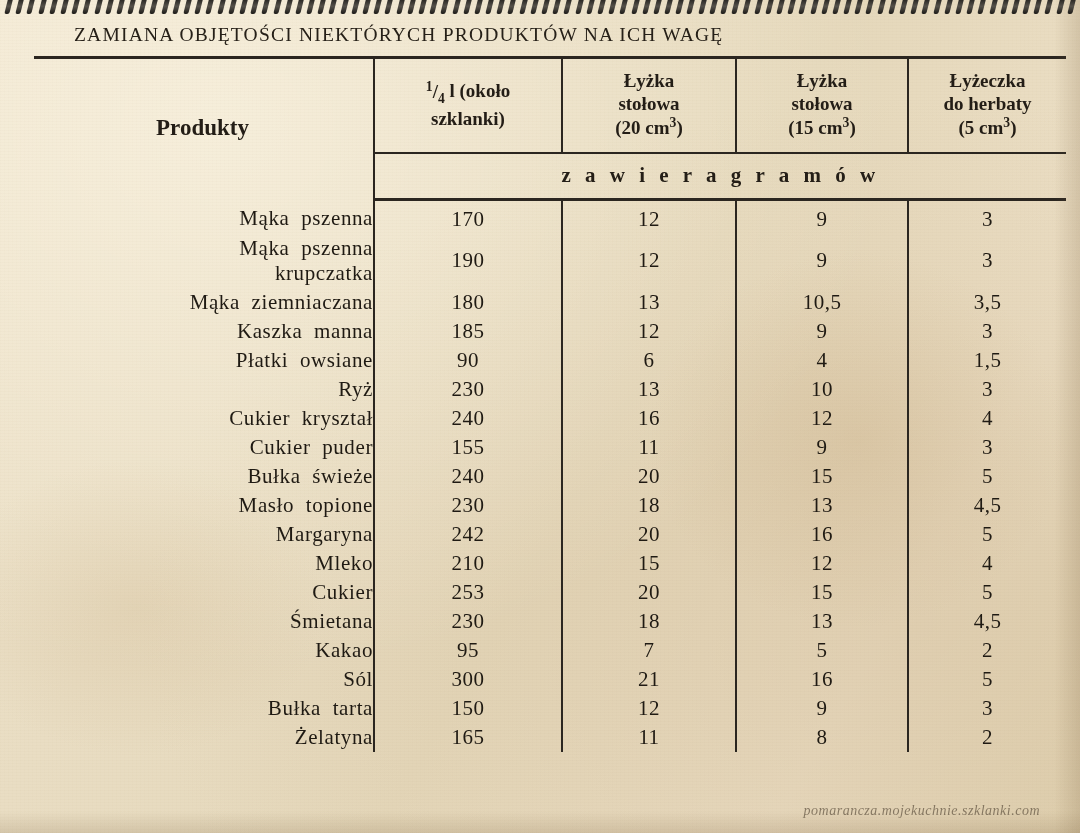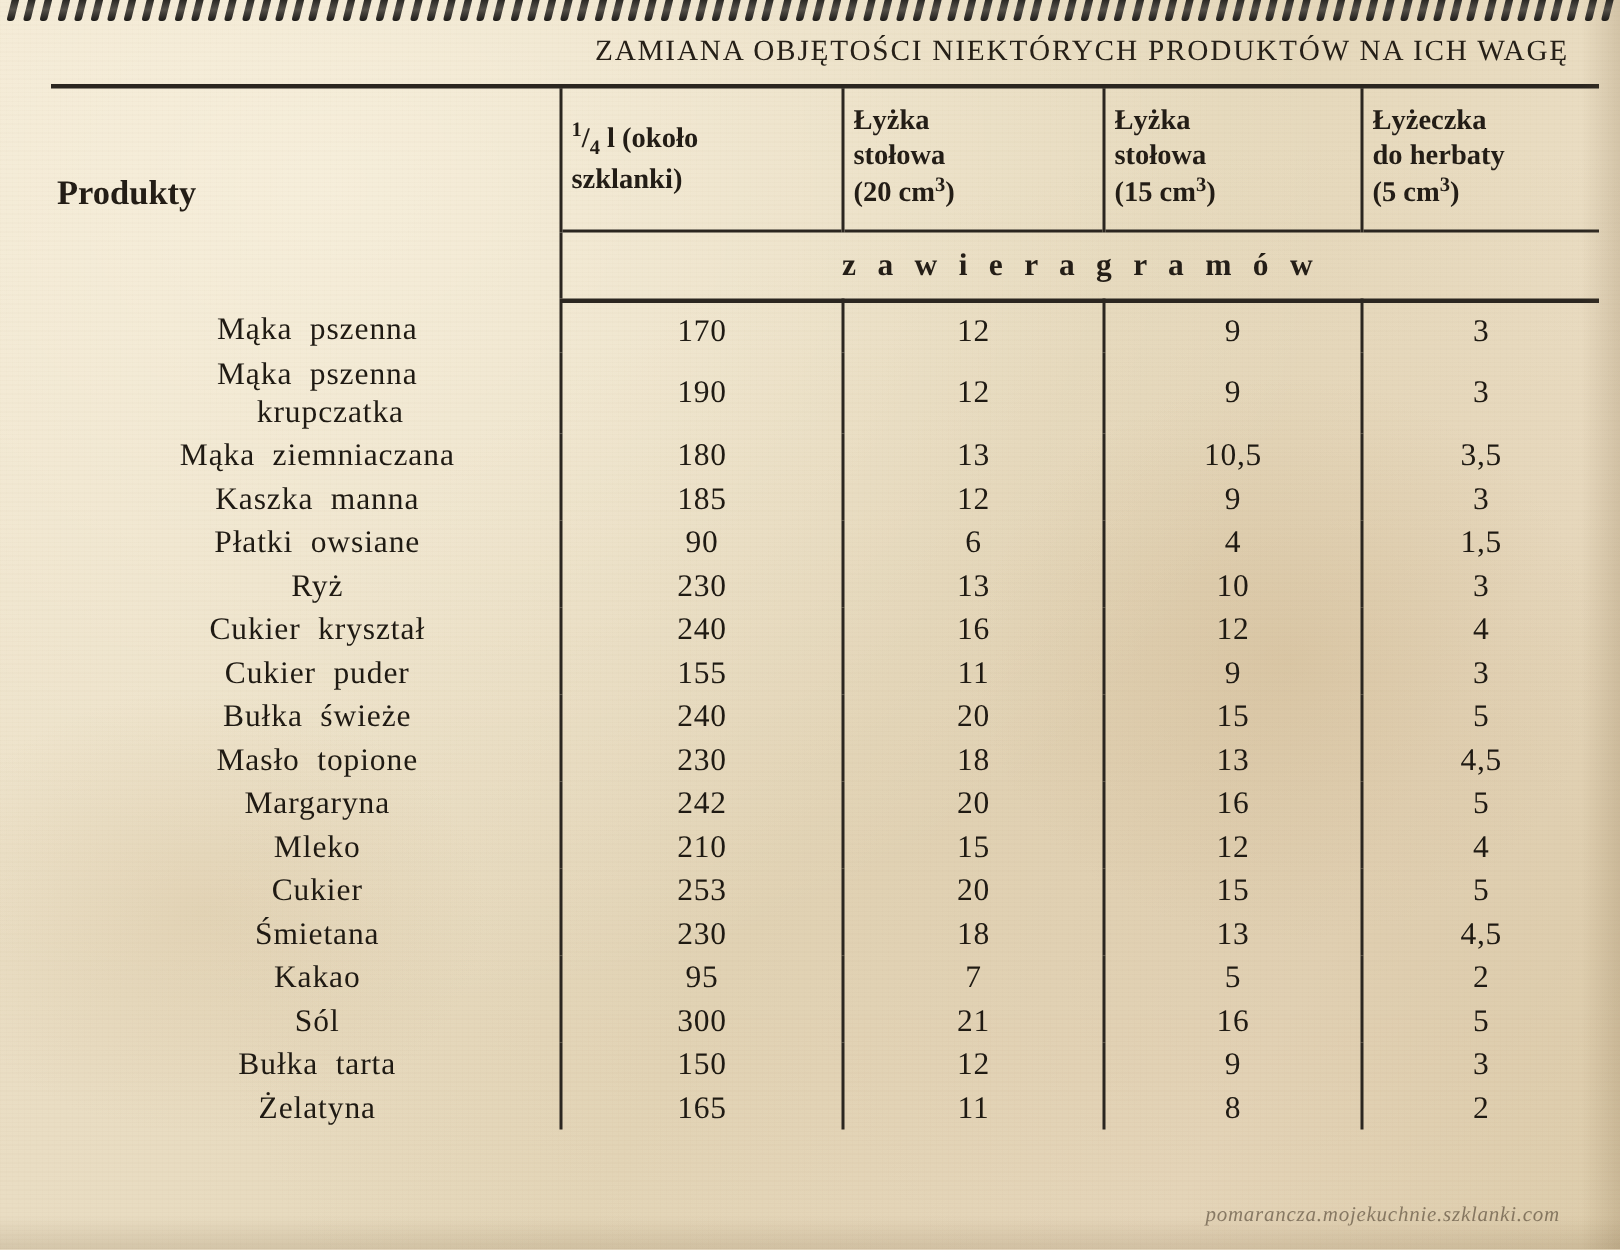--- a/index.html
+++ b/index.html
@@ -87,21 +87,21 @@
   .table-number {
     text-align: right;
     font-size: 24px;
     letter-spacing: 2.5px;
     color: #2a241c;
     font-family: "Liberation Serif", serif;
     margin: 8px 14px 2px 0;
   }
 
   .doc-title {
-    text-align: right;
+    text-align: left;
     font-size: 19.5px;
     letter-spacing: 1.2px;
     color: #262018;
     margin: 6px 0 10px 0;
     font-family: "Liberation Serif", serif;
     font-weight: normal;
     padding-left: 40px;
   }
 
   table.tbl {
@@ -121,21 +121,21 @@
     vertical-align: middle;
   }
 
   .col-prod { width: 340px; }
   .col-a { width: 188px; }
   .col-b { width: 174px; }
   .col-c { width: 172px; }
   .col-d { width: 158px; }
 
   .head-cell {
-    text-align: left;
+    text-align: center;
     font-size: 19px;
     line-height: 1.22;
     font-weight: bold;
     padding: 10px 6px 12px 6px;
     color: #231d16;
   }
   .head-cell .sub {
     font-weight: bold;
   }
   .head-prod {
@@ -162,21 +162,21 @@
   .zawiera-bottom {
     border-bottom: 3px solid #2b2620;
   }
 
   tbody td {
     font-size: 21px;
     padding: 2px 0 2px 0;
     color: #1f1a13;
   }
   td.prod {
-    text-align: center;
+    text-align: right;
     padding-left: 16px;
     letter-spacing: 0.6px;
     white-space: pre;
   }
   td.num {
     text-align: center;
     letter-spacing: 0.5px;
   }
 
   .body-first td { padding-top: 6px; }

